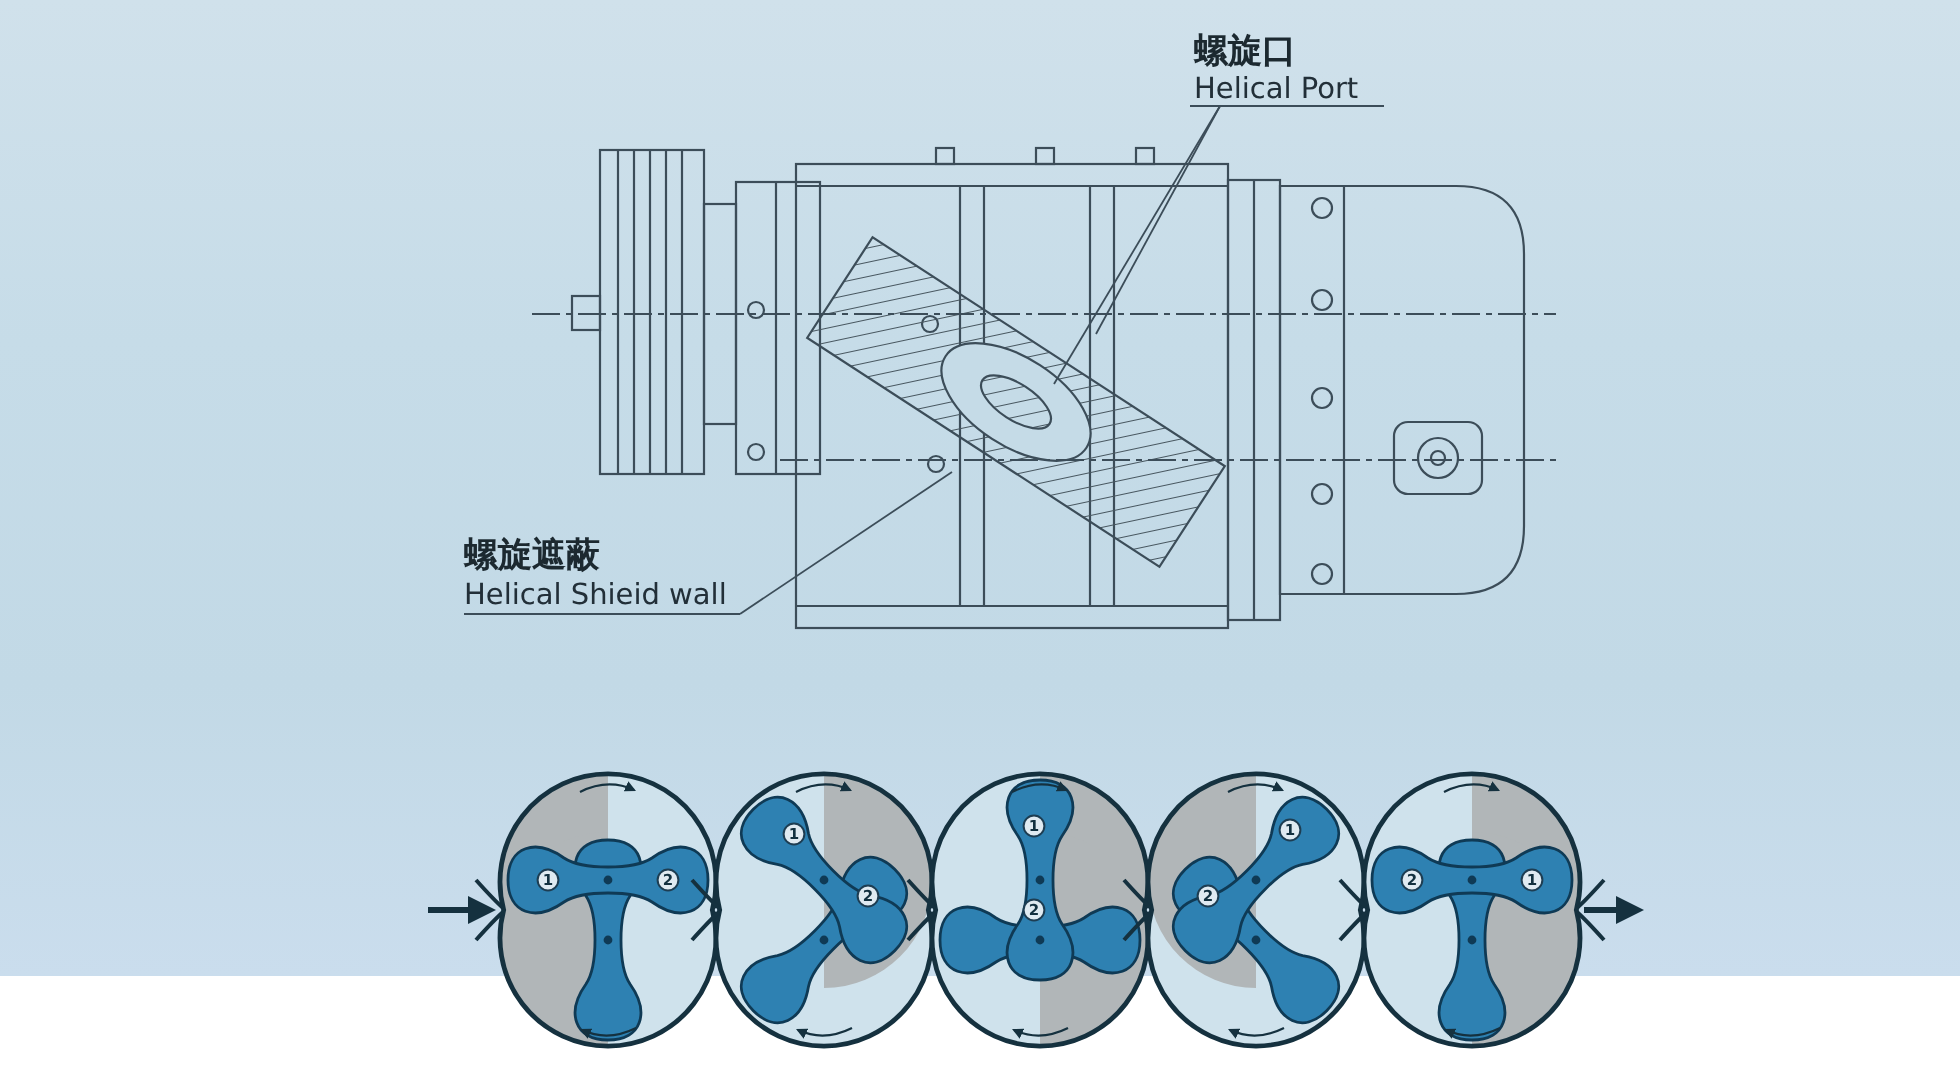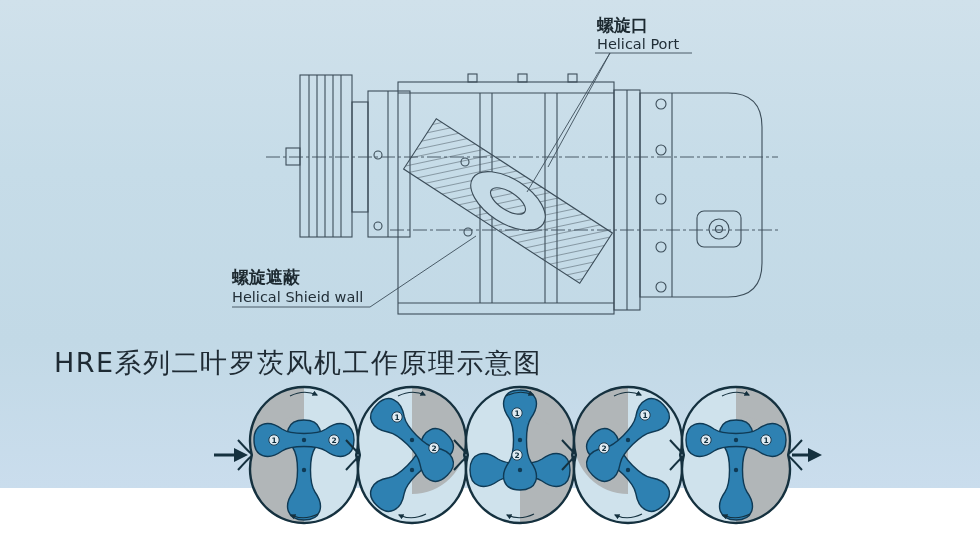--- a/index.html
+++ b/index.html
@@ -103,21 +103,20 @@
         </g>
       </g>
 
       <text class="zh" x="367" y="26">螺旋口</text>
       <text class="en" x="367" y="44">Helical Port</text>
       <text class="zh" x="2" y="278">螺旋遮蔽</text>
       <text class="en" x="2" y="297">Helical Shieid wall</text>
     </svg>
   </div>
 
-  <div id="title">HRE系列二叶罗茨风机工作原理示意图</div>
 
   <div id="stages-wrap">
     <svg width="615" height="152" viewBox="0 0 615 152">
       <defs>
         <marker id="ah" viewBox="0 0 10 10" refX="8" refY="5" markerWidth="5" markerHeight="5" orient="auto-start-reverse">
           <path d="M0 0 L10 5 L0 10 z" fill="#15313f"></path>
         </marker>
       </defs>
 
       <g>

